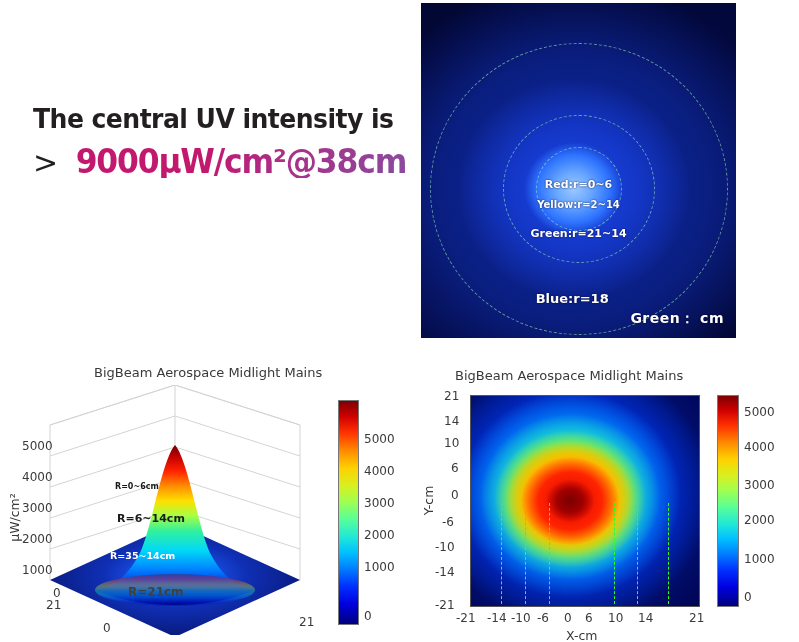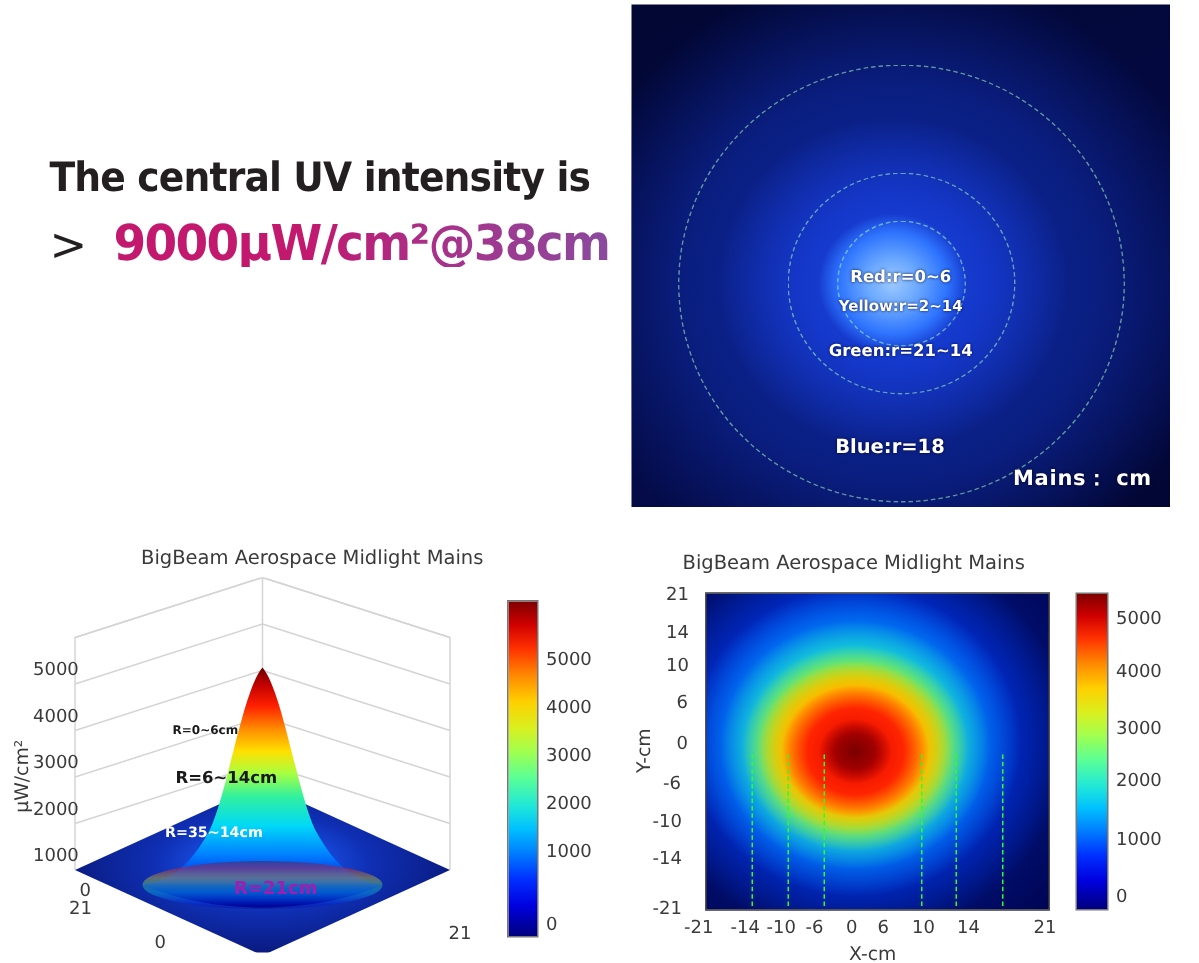--- a/index.html
+++ b/index.html
@@ -18,21 +18,21 @@
   #gt-sign{font-family:"DejaVu Sans",sans-serif;font-size:30px;color:#231f20;
       font-weight:400;line-height:1;}
   #headline-value{font-family:"DejaVu Sans",sans-serif;font-weight:bold;
       font-size:33px;letter-spacing:-1.2px;line-height:1;
       transform:scaleX(.95);transform-origin:left baseline;
       background:linear-gradient(90deg,#c2186e 0%,#c2186e 38%,#a93089 65%,#8a4a9e 100%);
       -webkit-background-clip:text;background-clip:text;color:transparent;
       -webkit-text-fill-color:transparent;}
 
   
-  #beam-photo{position:absolute;left:421px;top:3px;width:359px;height:335px;
+  #beam-photo{position:absolute;left:421px;top:3px;width:315px;height:335px;
       background:
         radial-gradient(ellipse 62px 58px at 48.5% 55.5%, #9cc8ff 0%, #6aa8ff 28%, #2e74ff 58%, rgba(26,60,220,0) 80%),
         radial-gradient(ellipse 150px 142px at 48.5% 55.5%, #1a46e0 0%, #1437c8 42%, rgba(10,30,150,0) 78%),
         radial-gradient(ellipse 250px 240px at 48.5% 55.5%, #0f2ba8 0%, #0a1e80 55%, rgba(4,10,60,0) 88%),
         linear-gradient(160deg,#020733 0%,#03093f 40%,#040b48 70%,#020633 100%);
       overflow:hidden;}
   .dcircle{position:absolute;border-radius:50%;
       border:1px dashed rgba(170,255,190,0.55);box-sizing:border-box;}
   #dcircle-outer{left:50%;top:55.5%;width:298px;height:292px;transform:translate(-50%,-50%);}
   #dcircle-mid{left:50%;top:55.5%;width:152px;height:148px;transform:translate(-50%,-50%);}
@@ -95,21 +95,21 @@
 </div>
 
 <div id="beam-photo">
   <div class="dcircle" id="dcircle-outer"></div>
   <div class="dcircle" id="dcircle-mid"></div>
   <div class="dcircle" id="dcircle-inner"></div>
   <div class="photo-label" id="label-red">Red:r=0~6</div>
   <div class="photo-label" id="label-yellow">Yellow:r=2~14</div>
   <div class="photo-label" id="label-green">Green:r=21~14</div>
   <div class="photo-label" id="label-blue">Blue:r=18</div>
-  <div class="photo-label" id="label-unit">Mains： cm</div>
+  <div class="photo-label" id="label-unit">Green： cm</div>
 </div>
 
 <div class="panel" id="panel3d">
   <div class="plot-title" style="left:94px;top:5px;">BigBeam Aerospace Midlight Mains</div>
 
   <svg id="surf-svg" width="340" height="250" style="position:absolute;left:0;top:25px;">
     <defs>
       <linearGradient id="peakGrad" x1="0" y1="1" x2="0" y2="0">
         <stop offset="0%" stop-color="#00007f"></stop>
         <stop offset="10%" stop-color="#0020e0"></stop>
@@ -174,21 +174,21 @@
   <div class="axis-label" style="left:-10px;top:150px;transform:rotate(-90deg);transform-origin:center;">µW/cm²</div>
 
   <div class="tick" style="left:46px;top:238px;">21</div>
   <div class="tick" style="left:103px;top:261px;">0</div>
 
   <div class="tick" style="left:299px;top:255px;">21</div>
 
   <div style="position:absolute;left:115px;top:122px;font-size:8px;font-weight:bold;color:#1a1a1a;font-family:'DejaVu Sans',sans-serif;white-space:nowrap;">R=0~6cm</div>
   <div style="position:absolute;left:117px;top:152px;font-size:11px;font-weight:bold;color:#1a1a1a;font-family:'DejaVu Sans',sans-serif;white-space:nowrap;">R=6~14cm</div>
   <div style="position:absolute;left:110px;top:190px;font-size:9.5px;font-weight:bold;color:#ffffff;font-family:'DejaVu Sans',sans-serif;white-space:nowrap;">R=35~14cm</div>
-  <div style="position:absolute;left:156px;top:225px;font-size:12px;font-weight:bold;color:#a21caf;font-family:'DejaVu Sans',sans-serif;white-space:nowrap;">R=21cm</div>
+  <div style="position:absolute;left:128px;top:225px;font-size:12px;font-weight:bold;color:#404040;font-family:'DejaVu Sans',sans-serif;white-space:nowrap;">R=21cm</div>
 
   <div class="cbar" style="left:338px;top:40px;width:21px;height:225px;"></div>
   <div class="tick" style="left:364px;top:72px;">5000</div>
   <div class="tick" style="left:364px;top:104px;">4000</div>
   <div class="tick" style="left:364px;top:136px;">3000</div>
   <div class="tick" style="left:364px;top:168px;">2000</div>
   <div class="tick" style="left:364px;top:200px;">1000</div>
   <div class="tick" style="left:364px;top:249px;">0</div>
 </div>
 

